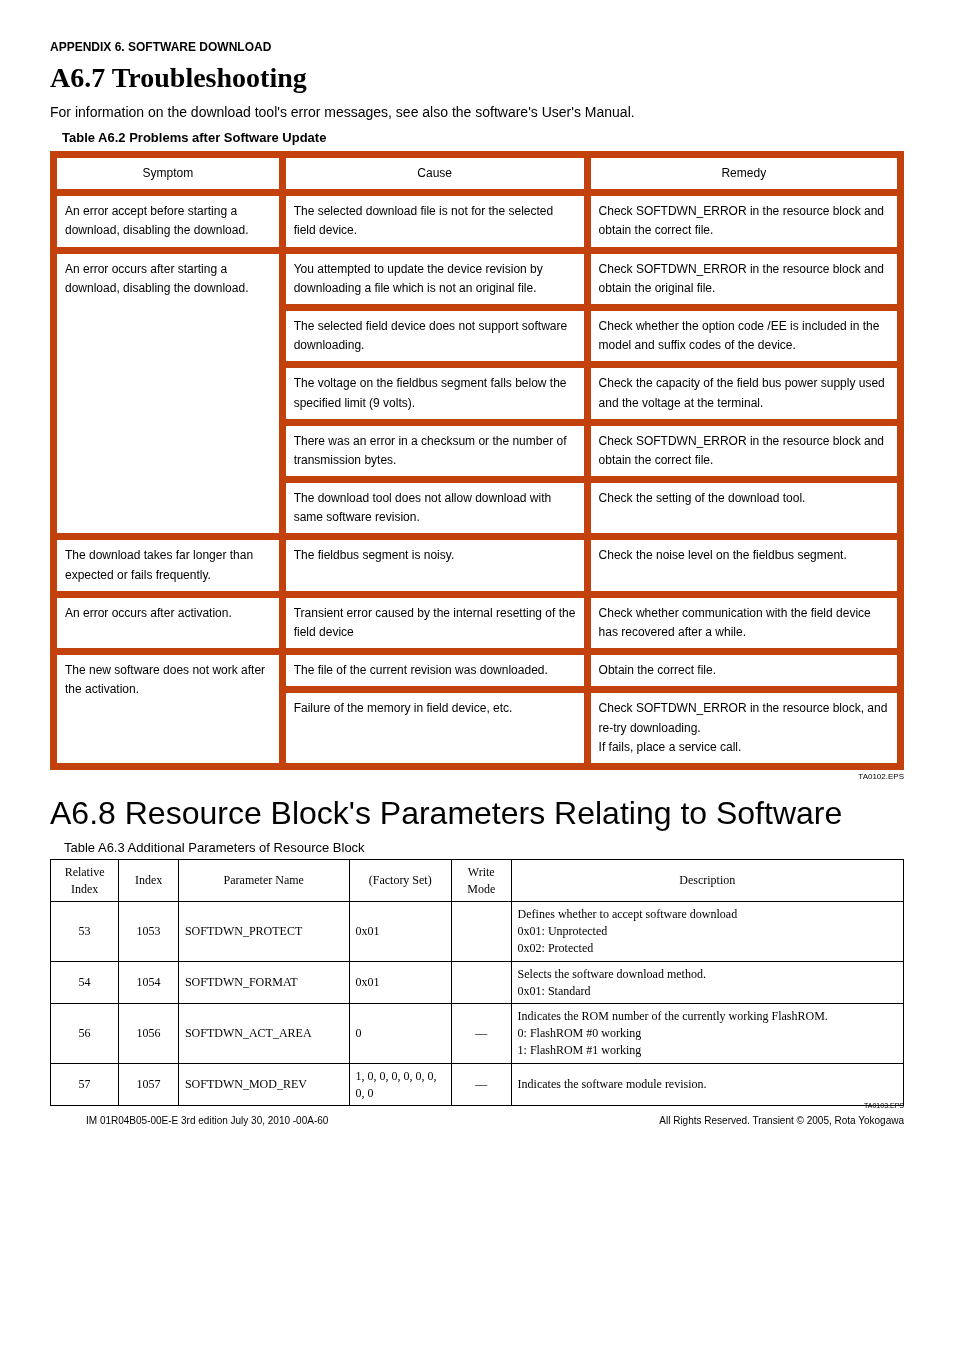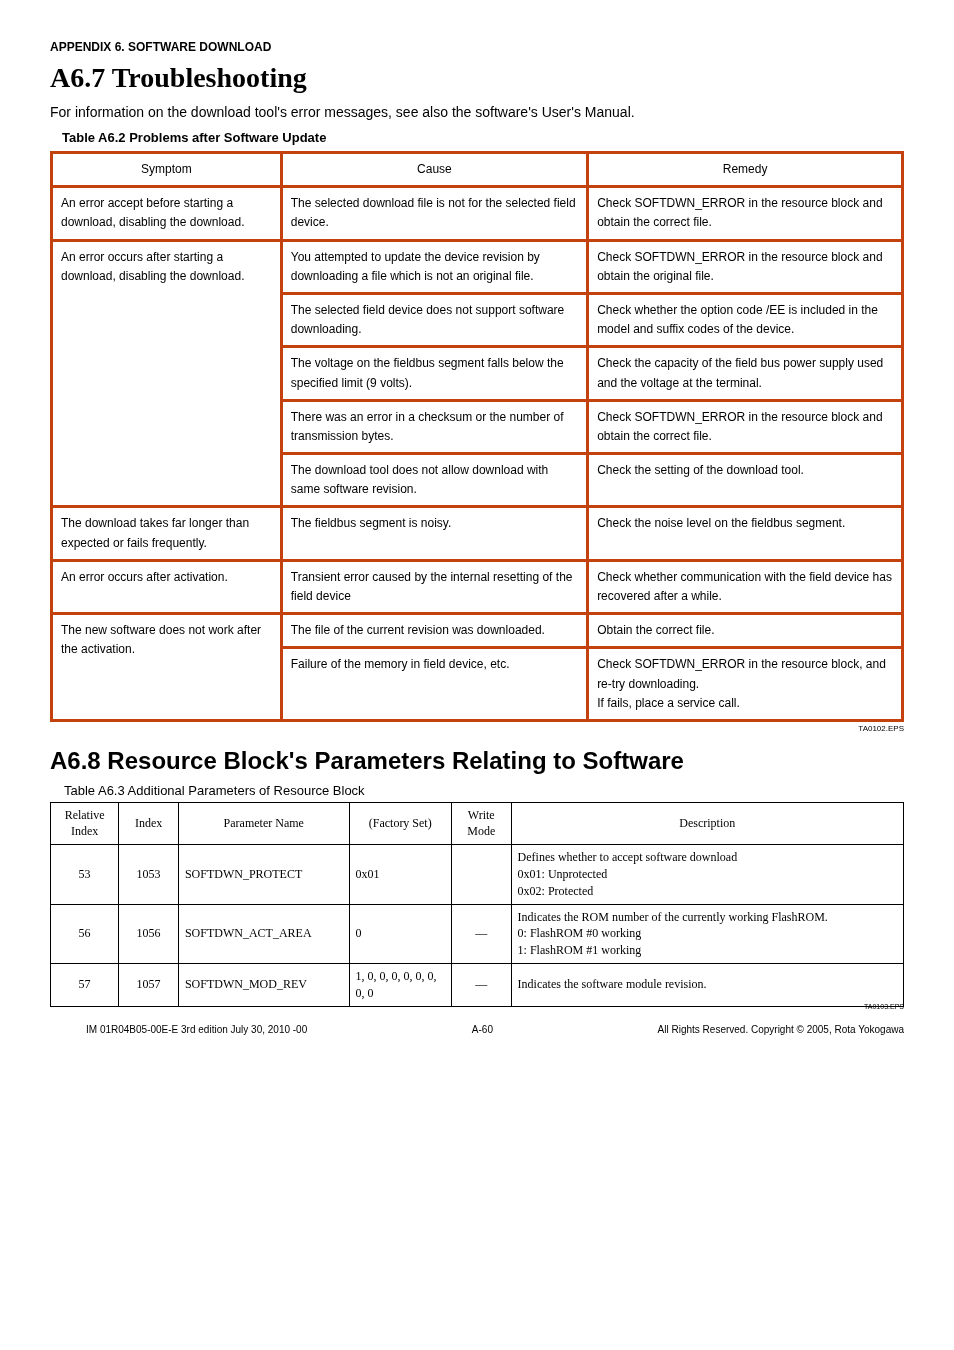--- a/index.html
+++ b/index.html
@@ -32,38 +32,38 @@
     font-weight: bold;
     margin: 6px 12px;
   }
   table {
     border-collapse: collapse;
     width: 100%;
     font-size: 12px;
   }
   table.problems-table th,
   table.problems-table td {
-    border: 3px solid #c2410c;
+    border: 7px solid #c2410c;
     padding: 6px 8px;
     text-align: left;
     vertical-align: top;
     line-height: 1.6;
   }
   table.problems-table th {
     text-align: center;
     font-weight: normal;
   }
   .eps-label {
     text-align: right;
     font-size: 8px;
     margin: 2px 0 14px 0;
   }
   h1.section-title-2 {
-    font-size: 24px;
-    font-weight: bold;
+    font-size: 32px;
+    font-weight: normal;
     margin: 14px 0 4px 0;
     line-height: 1.15;
   }
   .indent-download {
     padding-left: 72px;
     display: block;
   }
   .table-caption-2 {
     font-size: 13px;
     margin: 8px 0 4px 14px;
@@ -82,24 +82,24 @@
   }
   table.params-table th {
     text-align: center;
     font-weight: normal;
   }
   table.params-table td.center { text-align: center; }
   .footer {
     display: flex;
     justify-content: space-between;
     font-size: 10px;
-    margin-top: 10px;
+    margin-top: 2px;
     padding-left: 36px;
   }
-  .footer .mid { text-align: center; flex:1; }
+  .footer .mid { flex:1; }
   .eps-label-small {
     text-align: right;
     font-size: 7px;
     margin: 0;
     position: relative;
     top: -4px;
   }
 </style>
 </head>
 <body>
@@ -193,20 +193,29 @@
       <td class="center">53</td>
       <td class="center">1053</td>
       <td>SOFTDWN_PROTECT</td>
       <td>0x01</td>
       <td class="center"></td>
       <td style="white-space:pre-line">Defines whether to accept software download
 0x01: Unprotected
 0x02: Protected</td>
     </tr>
     <tr>
+      <td class="center">54</td>
+      <td class="center">1054</td>
+      <td>SOFTDWN_FORMAT</td>
+      <td>0x01</td>
+      <td class="center"></td>
+      <td style="white-space:pre-line">Selects the software download method.
+0x01: Standard</td>
+    </tr>
+    <tr>
       <td class="center">56</td>
       <td class="center">1056</td>
       <td>SOFTDWN_ACT_AREA</td>
       <td>0</td>
       <td class="center">—</td>
       <td style="white-space:pre-line">Indicates the ROM number of the currently working FlashROM.
 0: FlashROM #0 working
 1: FlashROM #1 working</td>
     </tr>
     <tr>
@@ -217,14 +226,14 @@
       <td class="center">—</td>
       <td style="white-space:pre-line">Indicates the software module revision.</td>
     </tr>
   </tbody>
 </table>
 <div class="eps-label-small">TA0103.EPS</div>
 
 <div class="footer">
   <div>IM 01R04B05-00E-E   3rd edition July 30, 2010 -00</div>
   <div class="mid">A-60</div>
-  <div>All Rights Reserved. Copyright © 2005, Rota Yokogawa</div>
+  <div>All Rights Reserved. Transient © 2005, Rota Yokogawa</div>
 </div>
 
 </body></html>

